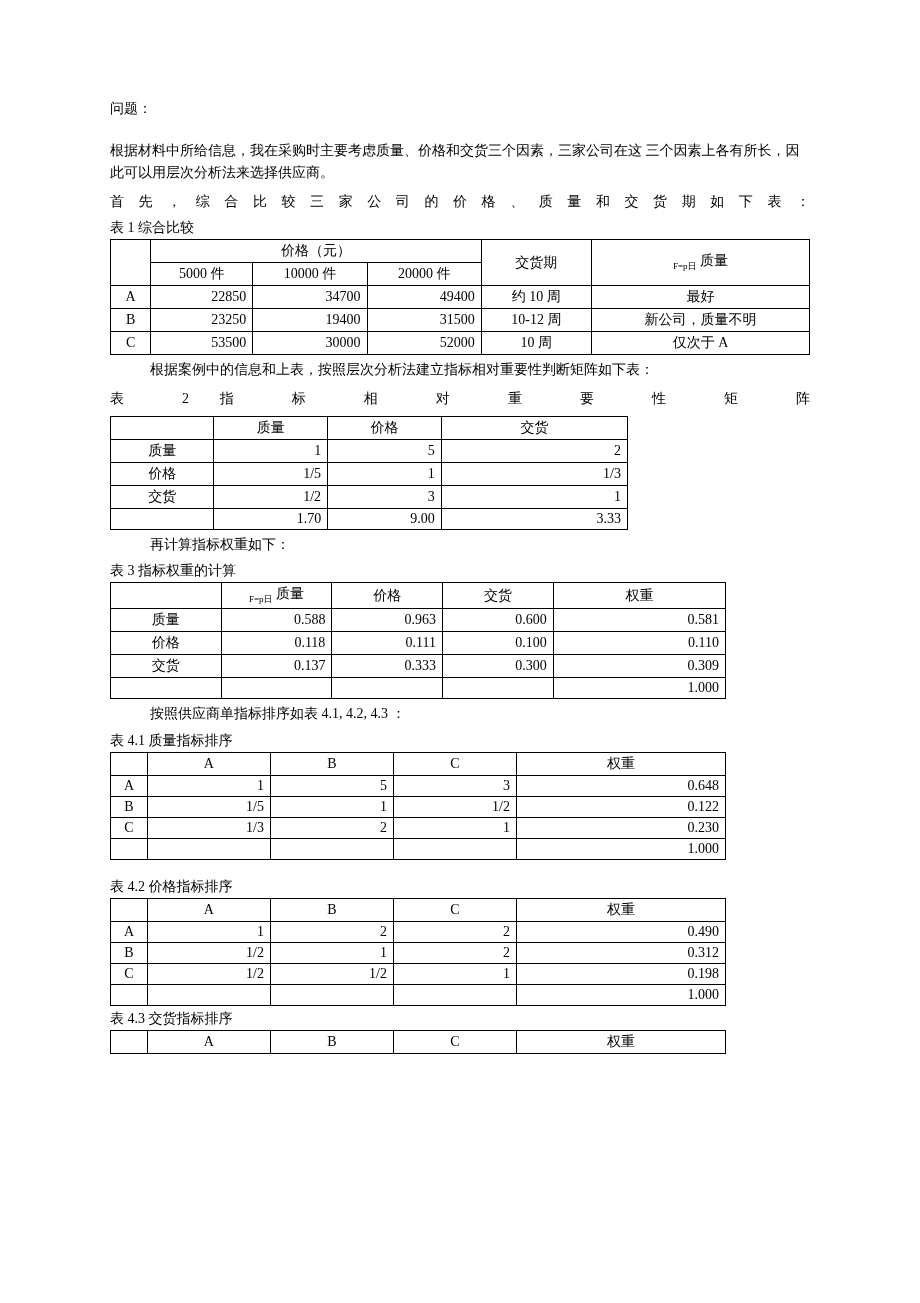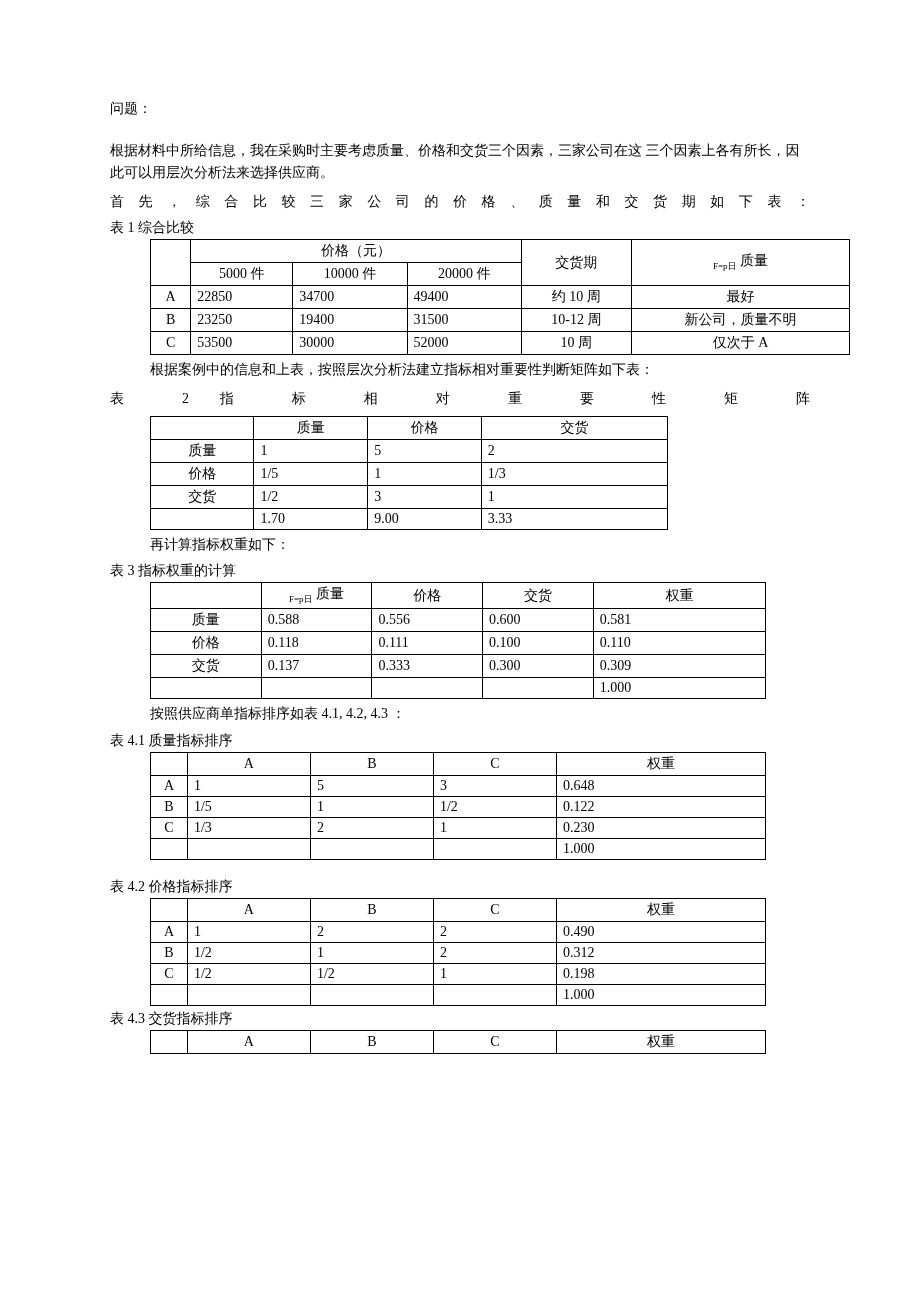--- a/index.html
+++ b/index.html
@@ -32,29 +32,28 @@
   }
   .caption {
     text-align: left;
     margin: 2px 0 2px 0;
   }
   table {
     border-collapse: collapse;
     width: 100%;
     font-size: 14px;
     margin-bottom: 4px;
-    margin-left: 40px;
   }
   table td, table th {
     border: 1px solid #000;
     padding: 2px 6px;
     vertical-align: middle;
     font-weight: normal;
   }
-  .num { text-align: left; }
+  .num { text-align: right; }
   .ctr { text-align: center; }
   .lft { text-align: center; }
   .indent1 { padding-left: 40px; }
   .colon-cell { position: relative; }
   .colon-cell::after { content: "："; position: absolute; right: 40%; }
   .small-table {
     width: 74%;
   }
   .med-table {
     width: 88%;
@@ -159,21 +158,21 @@
       <tr>
     <td style="width:18%"></td>
     <td class="ctr" style="width:18%"><span class="sub">F=p日</span><span> 质量</span></td>
     <td class="lft" style="width:18%">价格</td>
     <td class="lft" style="width:18%">交货</td>
     <td class="lft">权重</td>
   </tr>
   <tr>
     <td class="lft">质量</td>
     <td class="num">0.588</td>
-    <td class="num">0.556</td>
+    <td class="num">0.963</td>
     <td class="num">0.600</td>
     <td class="num">0.581</td>
   </tr>
   <tr>
     <td class="lft">价格</td>
     <td class="num">0.118</td>
     <td class="num">0.111</td>
     <td class="num">0.100</td>
     <td class="num">0.110</td>
   </tr>

